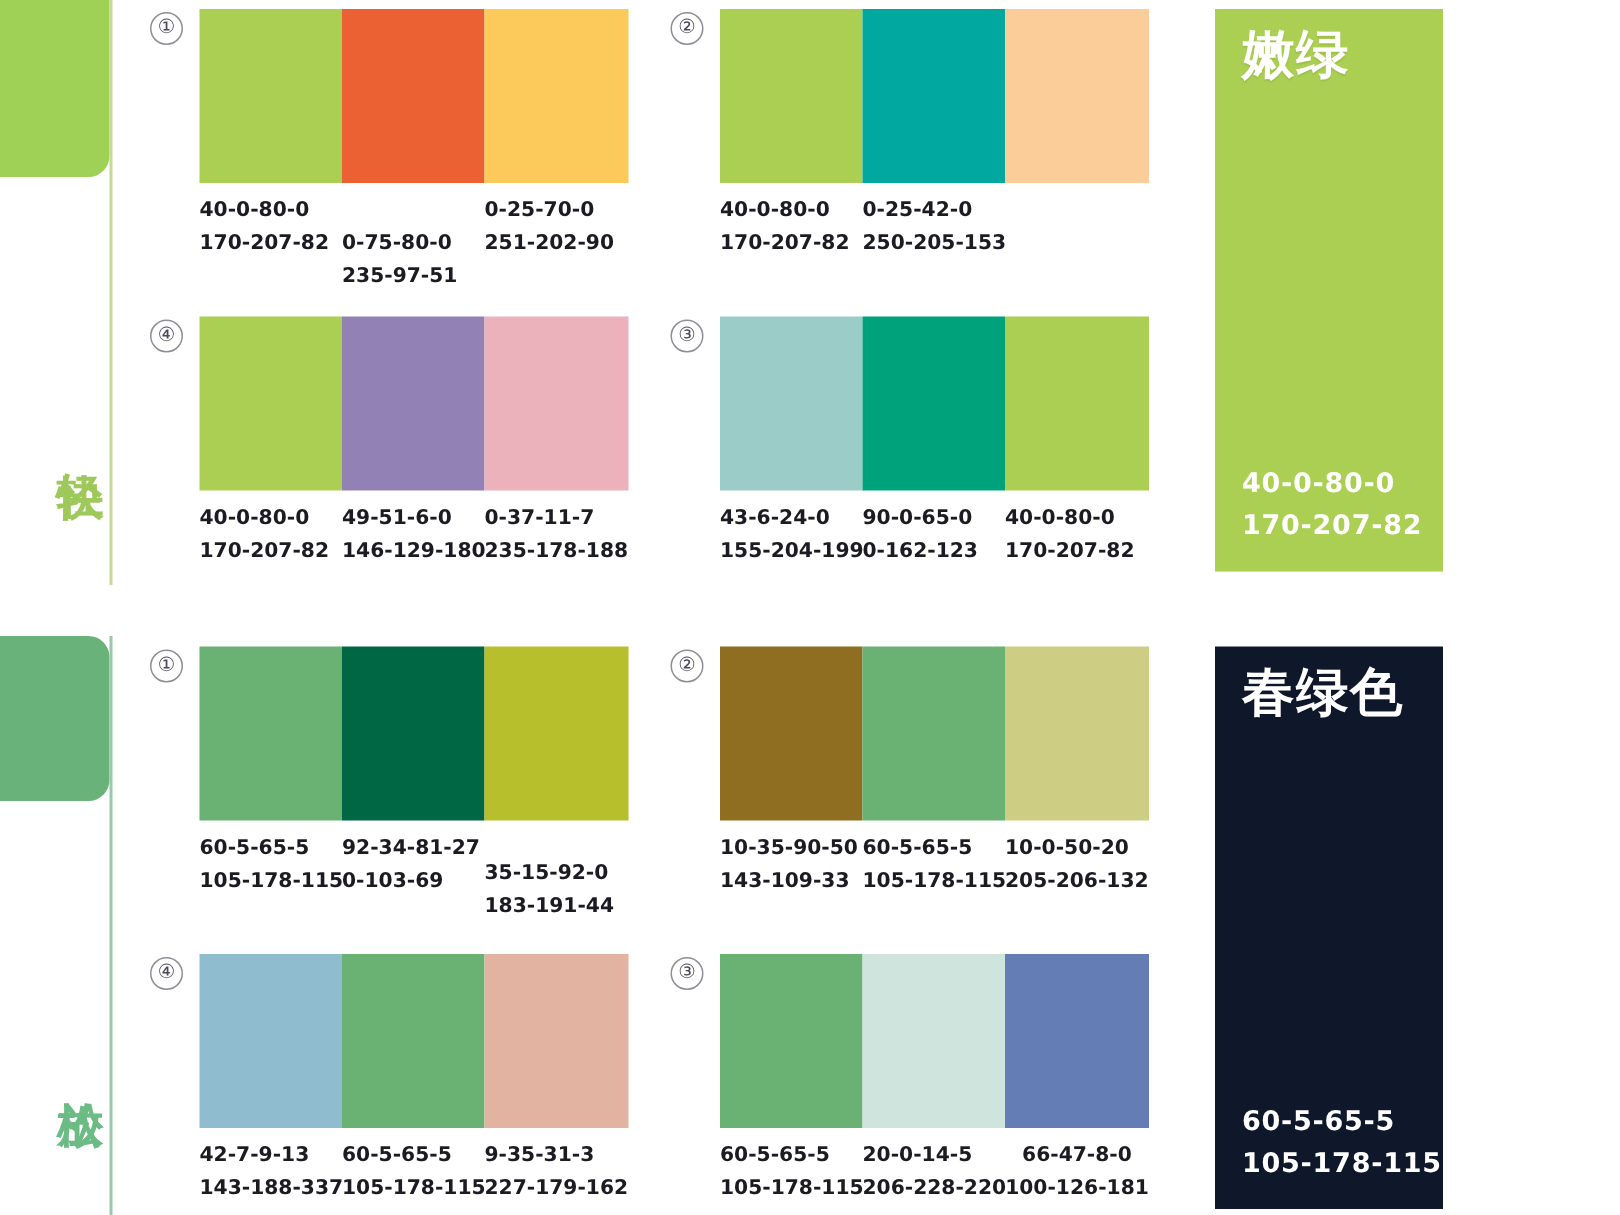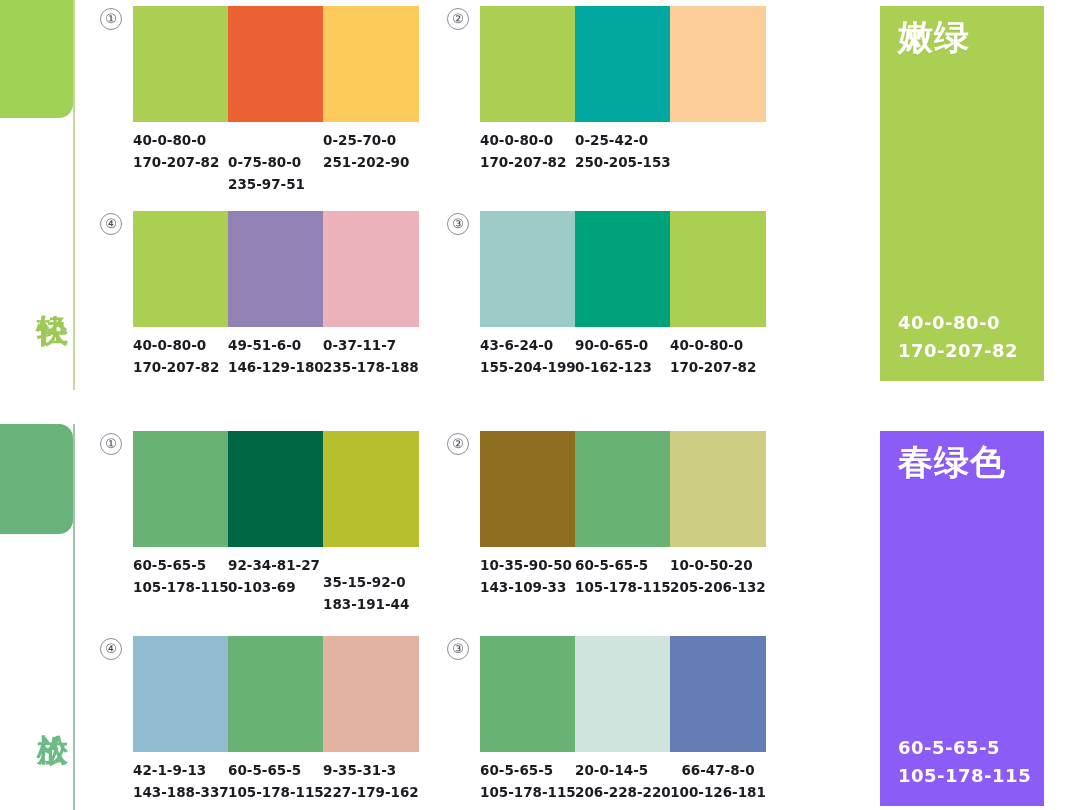--- a/index.html
+++ b/index.html
@@ -81,22 +81,22 @@
     font-weight: 700;
     color: #1b1b22;
     line-height: 1.62;
     white-space: nowrap;
   }
   .code-col .l2 { display: block; }
 
   
   .feature {
     position: absolute;
-    left: 880px;
-    width: 164px;
+    left: 810px;
+    width: 152px;
   }
   .feature-title {
     position: absolute;
     left: 18px;
     top: 12px;
     color: #ffffff;
     font-family: "DejaVu Sans", sans-serif;
     font-size: 35px;
     font-weight: 700;
     letter-spacing: 1px;
@@ -277,21 +277,21 @@
 
     <div class="palette" style="left:100px;top:636px;">
       <div class="pal-num">④</div>
       <div class="swatches">
         <div class="swatch" style="width:95px;background:#8fbccf;"></div>
         <div class="swatch" style="width:95px;background:#69b273;"></div>
         <div class="swatch" style="width:96px;background:#e3b3a2;"></div>
       </div>
       <div class="codes">
         <div class="code-col" style="width:95px;">
-          <span>42-1-9-13</span>
+          <span>42-7-9-13</span>
           <span class="l2">143-188-337</span>
         </div>
         <div class="code-col" style="width:95px;">
           <span>60-5-65-5</span>
           <span class="l2">105-178-115</span>
         </div>
         <div class="code-col" style="width:96px;">
           <span>9-35-31-3</span>
           <span class="l2">227-179-162</span>
         </div>
@@ -314,21 +314,21 @@
           <span>20-0-14-5</span>
           <span class="l2">206-228-220</span>
         </div>
         <div class="code-col" style="width:96px;text-align:center;">
           <span>66-47-8-0</span>
           <span class="l2">100-126-181</span>
         </div>
       </div>
     </div>
 
-    <div class="feature" style="top:431px;height:375px;background:#8b5cf6;">
+    <div class="feature" style="top:431px;height:375px;background:#0f172a;">
       <div class="feature-title">春绿色</div>
       <div class="feature-codes">
         <div>60-5-65-5</div>
         <div>105-178-115</div>
       </div>
     </div>
   </div>
 
 </div>
 

